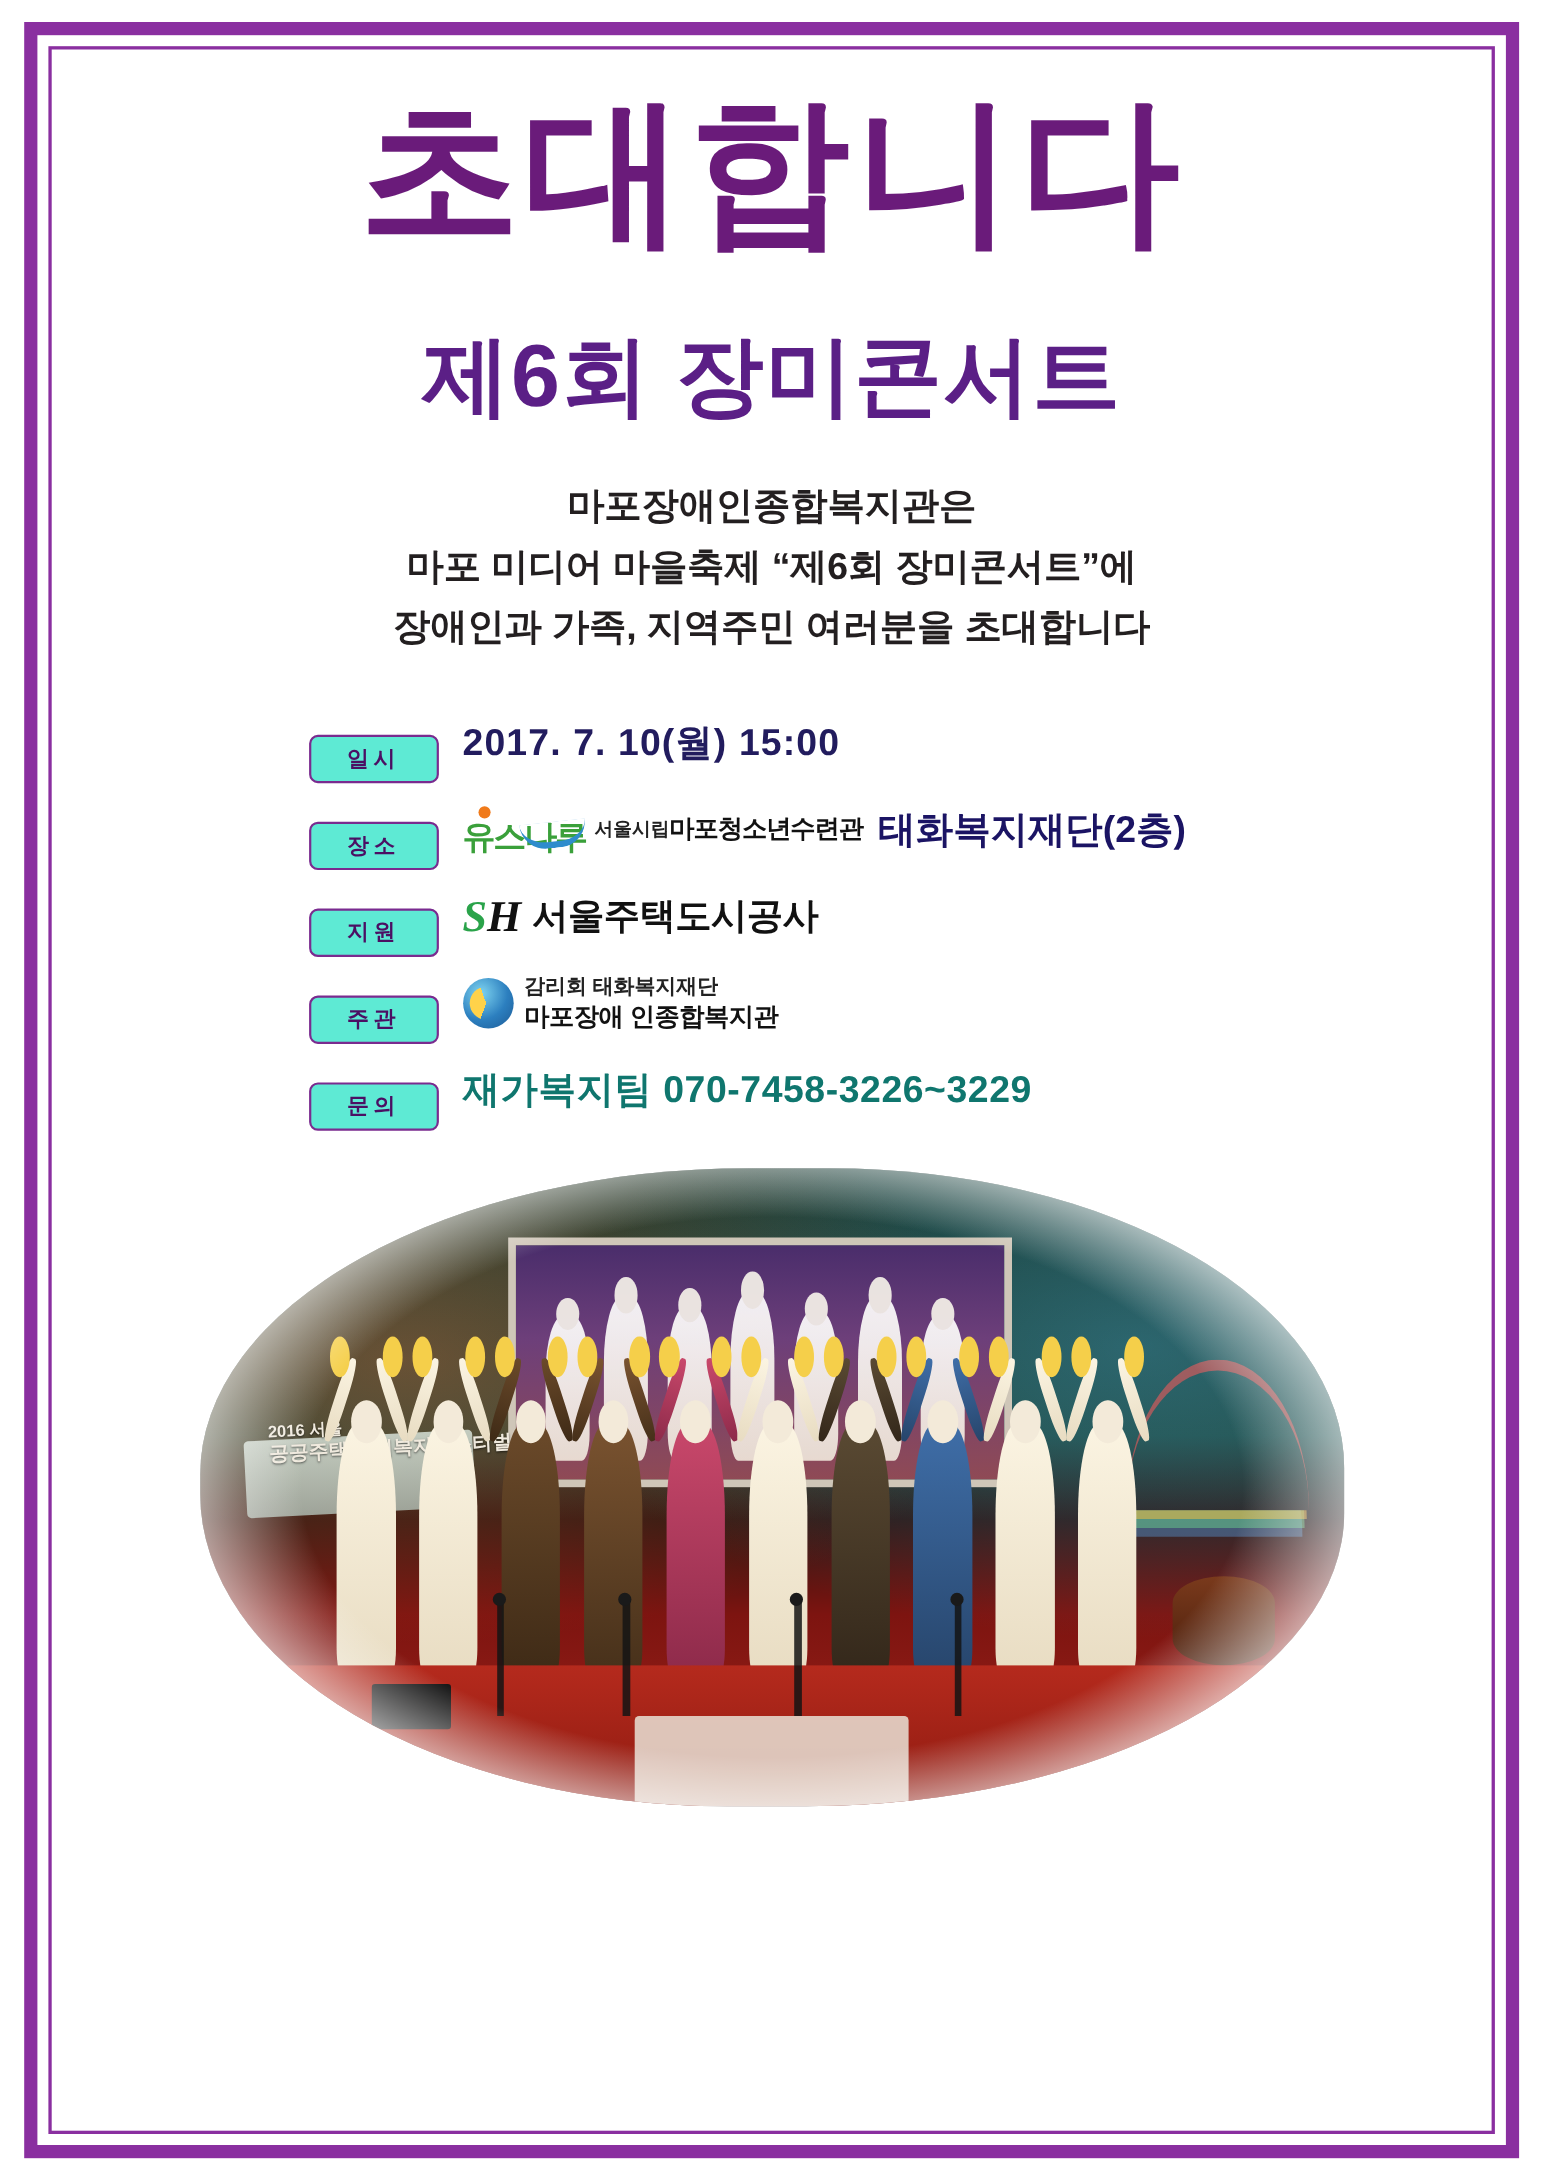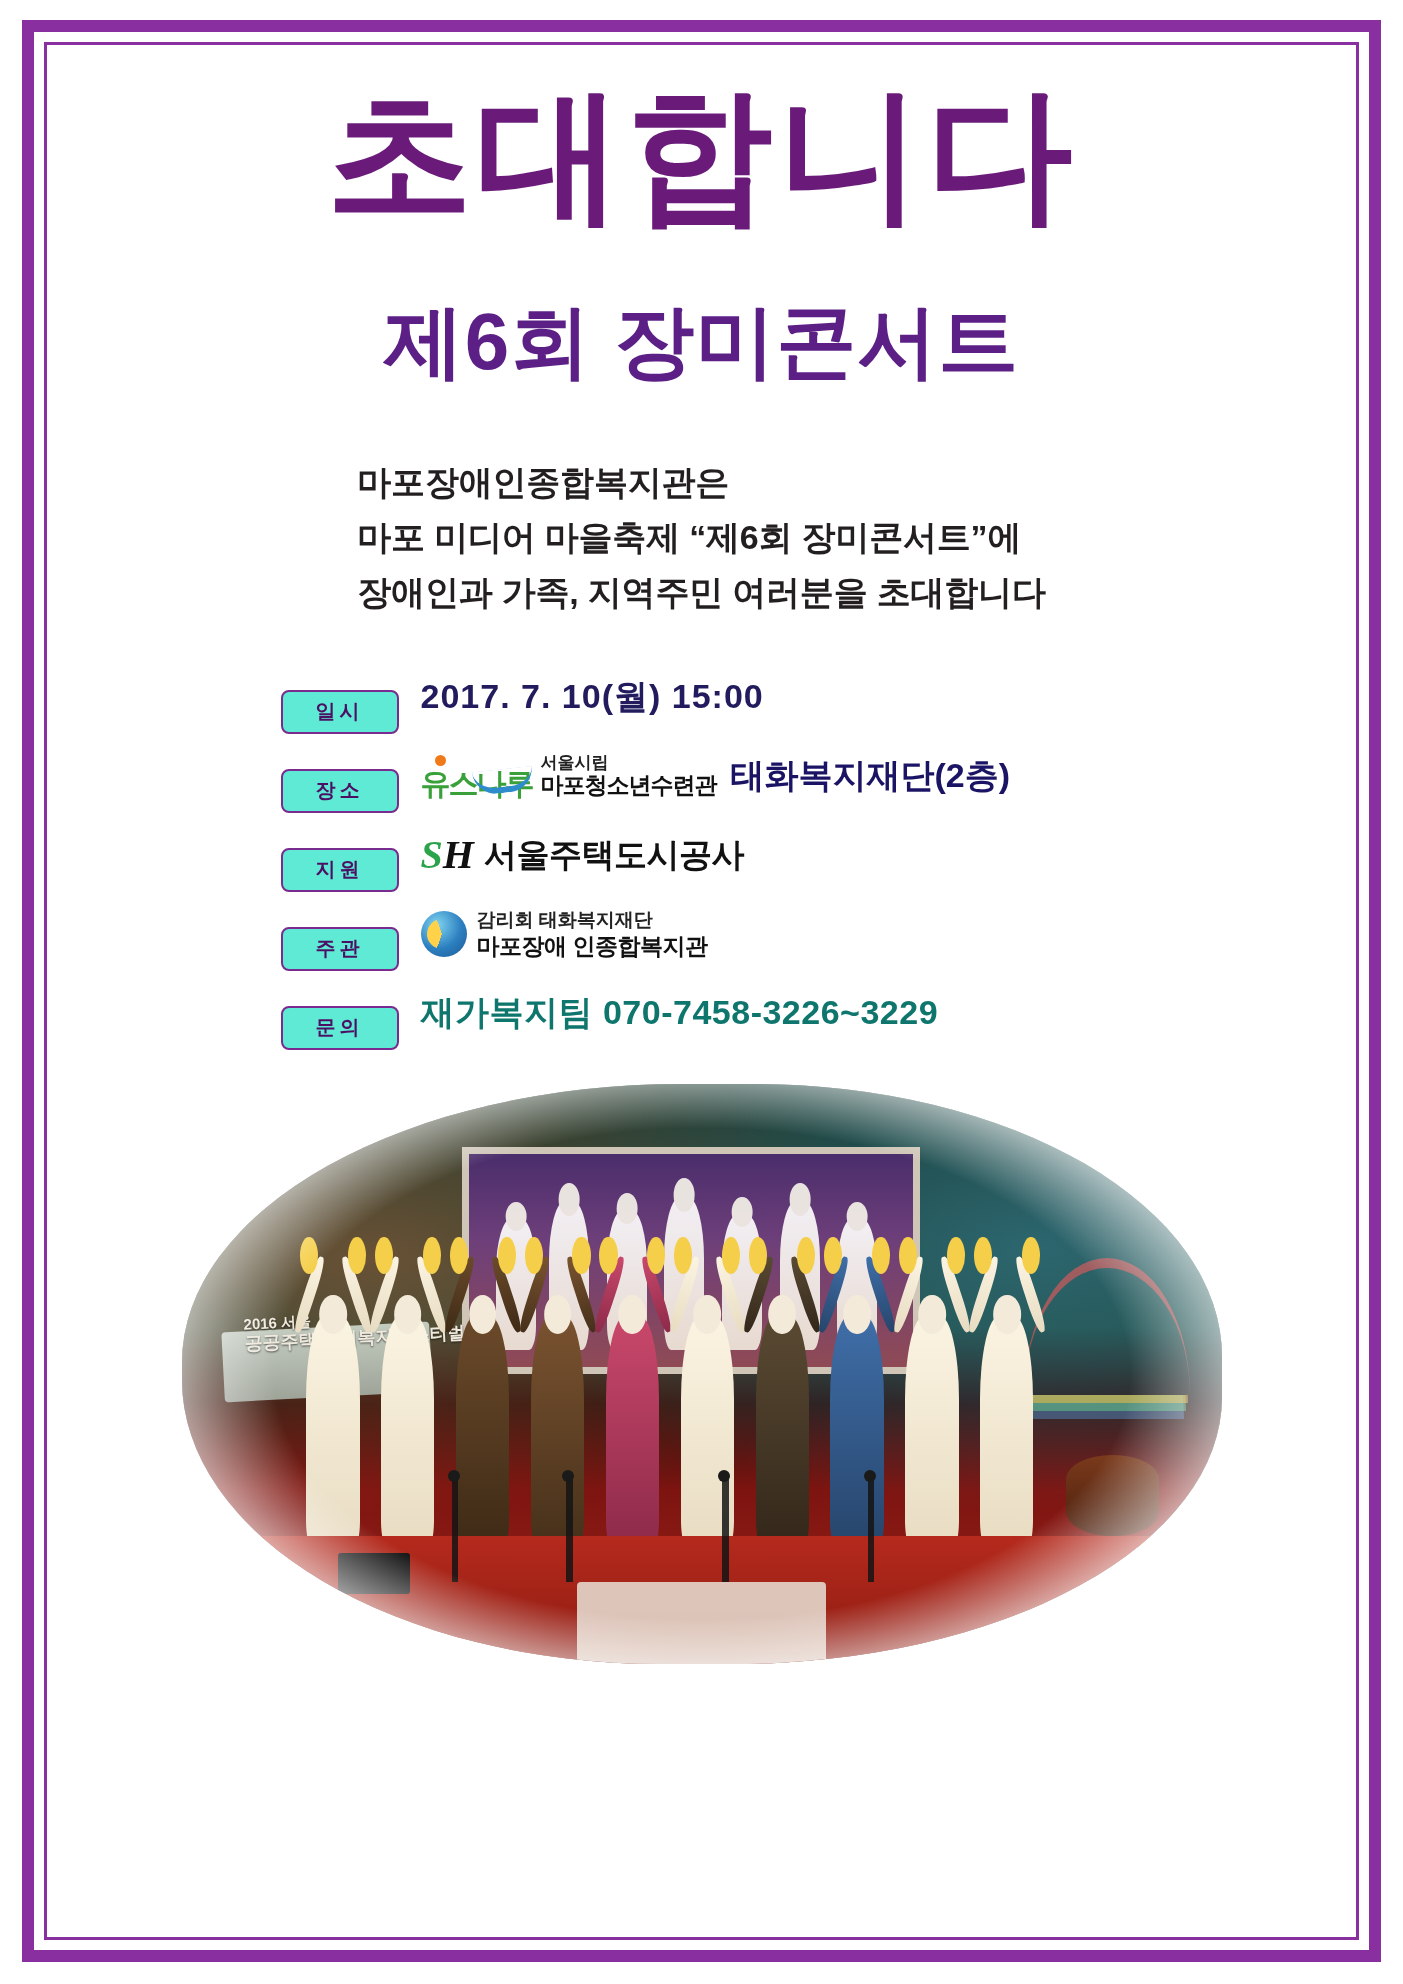--- a/index.html
+++ b/index.html
@@ -69,22 +69,22 @@
   .title-sub {
     margin-top: 58px;
     font-size: 80px;
     font-weight: bold;
     color: #5b1f86;
     letter-spacing: 1px;
     text-align: center;
   }
 
   .intro {
-    margin-top: 58px;
-    text-align: left;
+    margin-top: 36px;
+    text-align: center;
     color: #231f20;
     font-size: 34px;
     font-weight: bold;
     line-height: 1.62;
     letter-spacing: -0.2px;
   }
 
   
   .info {
     margin-top: 40px;
@@ -167,23 +167,23 @@
     left: 52px;
     bottom: 6px;
     width: 60px;
     height: 18px;
     border-bottom: 6px solid #2e8ccc;
     border-radius: 0 0 40px 40px;
     transform: rotate(-6deg);
   }
   .logo-youth .txt {
     display: flex;
-    flex-direction: column;
     justify-content: center;
     margin-left: 2px;
+    align-items: center;
   }
   .logo-youth .txt .small {
     font-size: 17px;
     color: #222;
     font-weight: bold;
     line-height: 1.1;
   }
   .logo-youth .txt .big {
     font-size: 23px;
     color: #111;

